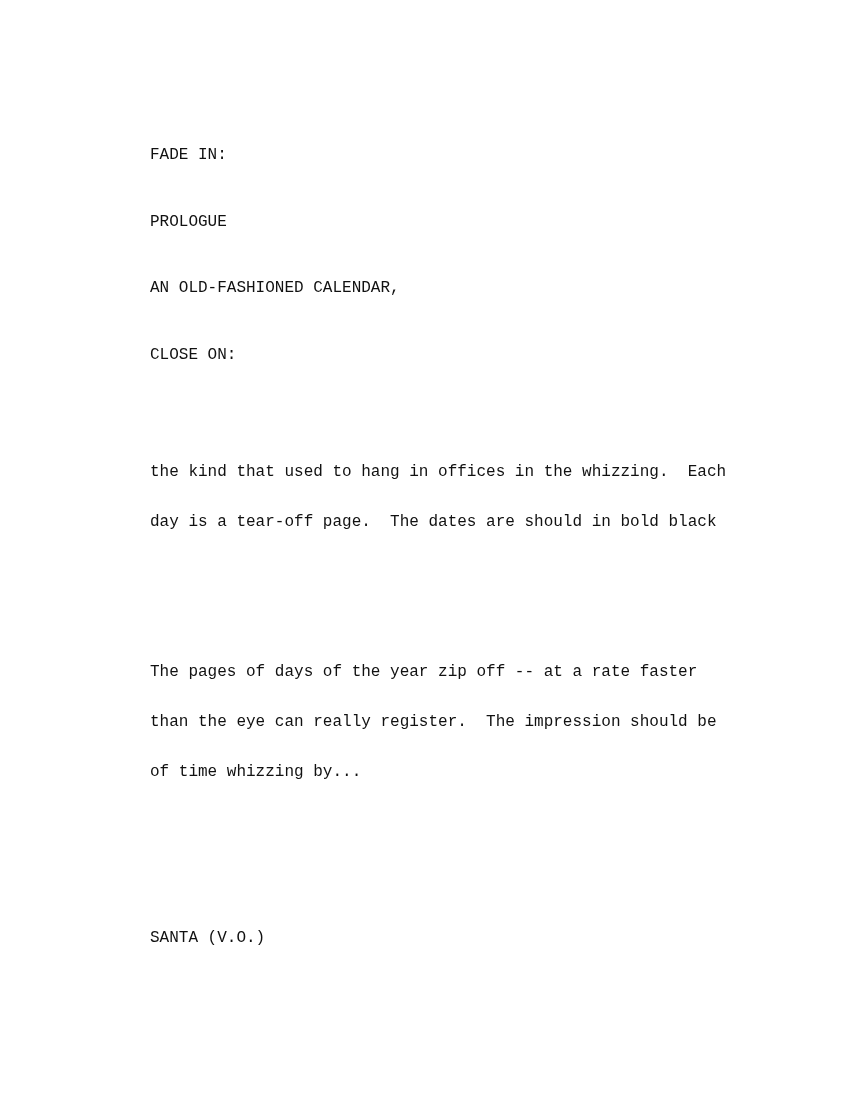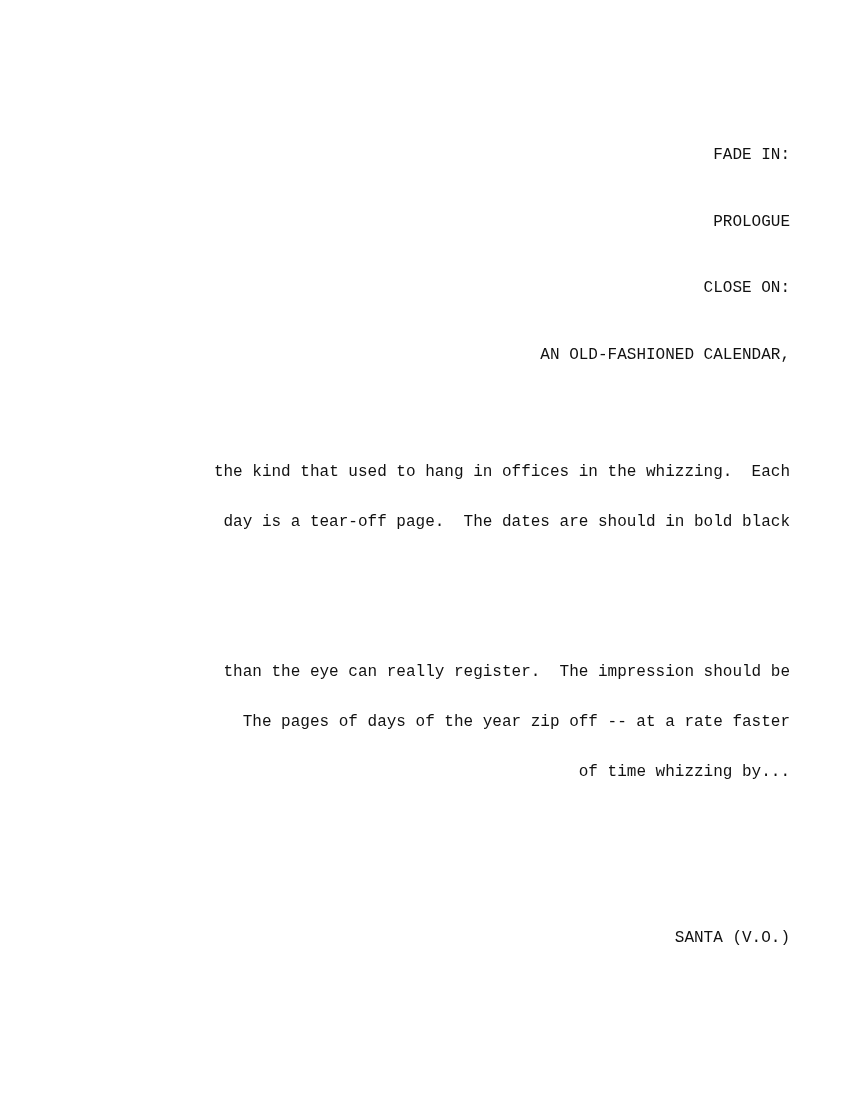--- a/index.html
+++ b/index.html
@@ -7,45 +7,45 @@
   .page {
     position: absolute; left: 0; top: 0; width: 850px; height: 1100px;
     background: #ffffff;
   }
   .script {
     position: absolute; left: 150px; top: 97px; width: 640px;
     font-family: "Liberation Mono", "DejaVu Sans Mono", monospace;
     font-size: 16px; line-height: 16.67px; color: #111111;
     white-space: pre;
   }
-  .blk { display: block; margin: 0 0 16.67px 0; text-align: right; }
+  .blk { display: block; margin: 0 0 16.67px 0; }
   .line { display: block; height: 16.67px; }
   .dialogue { margin-left: 50px; }
-  .character { display: block; height: 16.67px; text-align: right; }
+  .character { display: block; height: 16.67px; }
   .dlg-block { display: block; margin: 0 0 16.67px 0; }
 </style>
 </head>
 <body>
 
 <div class="page">
   <div class="script">
 
     <span class="blk">FADE IN:</span>
     <span class="blk">PROLOGUE</span>
+    <span class="blk">AN OLD-FASHIONED CALENDAR,</span>
     <span class="blk">CLOSE ON:</span>
-    <span class="blk">AN OLD-FASHIONED CALENDAR,</span>
 
     <div class="blk">
       <span class="line">the kind that used to hang in offices in the whizzing.  Each</span>
       <span class="line">day is a tear-off page.  The dates are should in bold black</span>
     </div>
 
     <div class="blk">
+      <span class="line">The pages of days of the year zip off -- at a rate faster</span>
       <span class="line">than the eye can really register.  The impression should be</span>
-      <span class="line">The pages of days of the year zip off -- at a rate faster</span>
       <span class="line">of time whizzing by...</span>
     </div>
 
 
     <div class="dlg-block">
       <span class="character">SANTA (V.O.)</span>
       <div class="dialogue" style="margin-bottom:16.67px;">
         
         
       </div>

